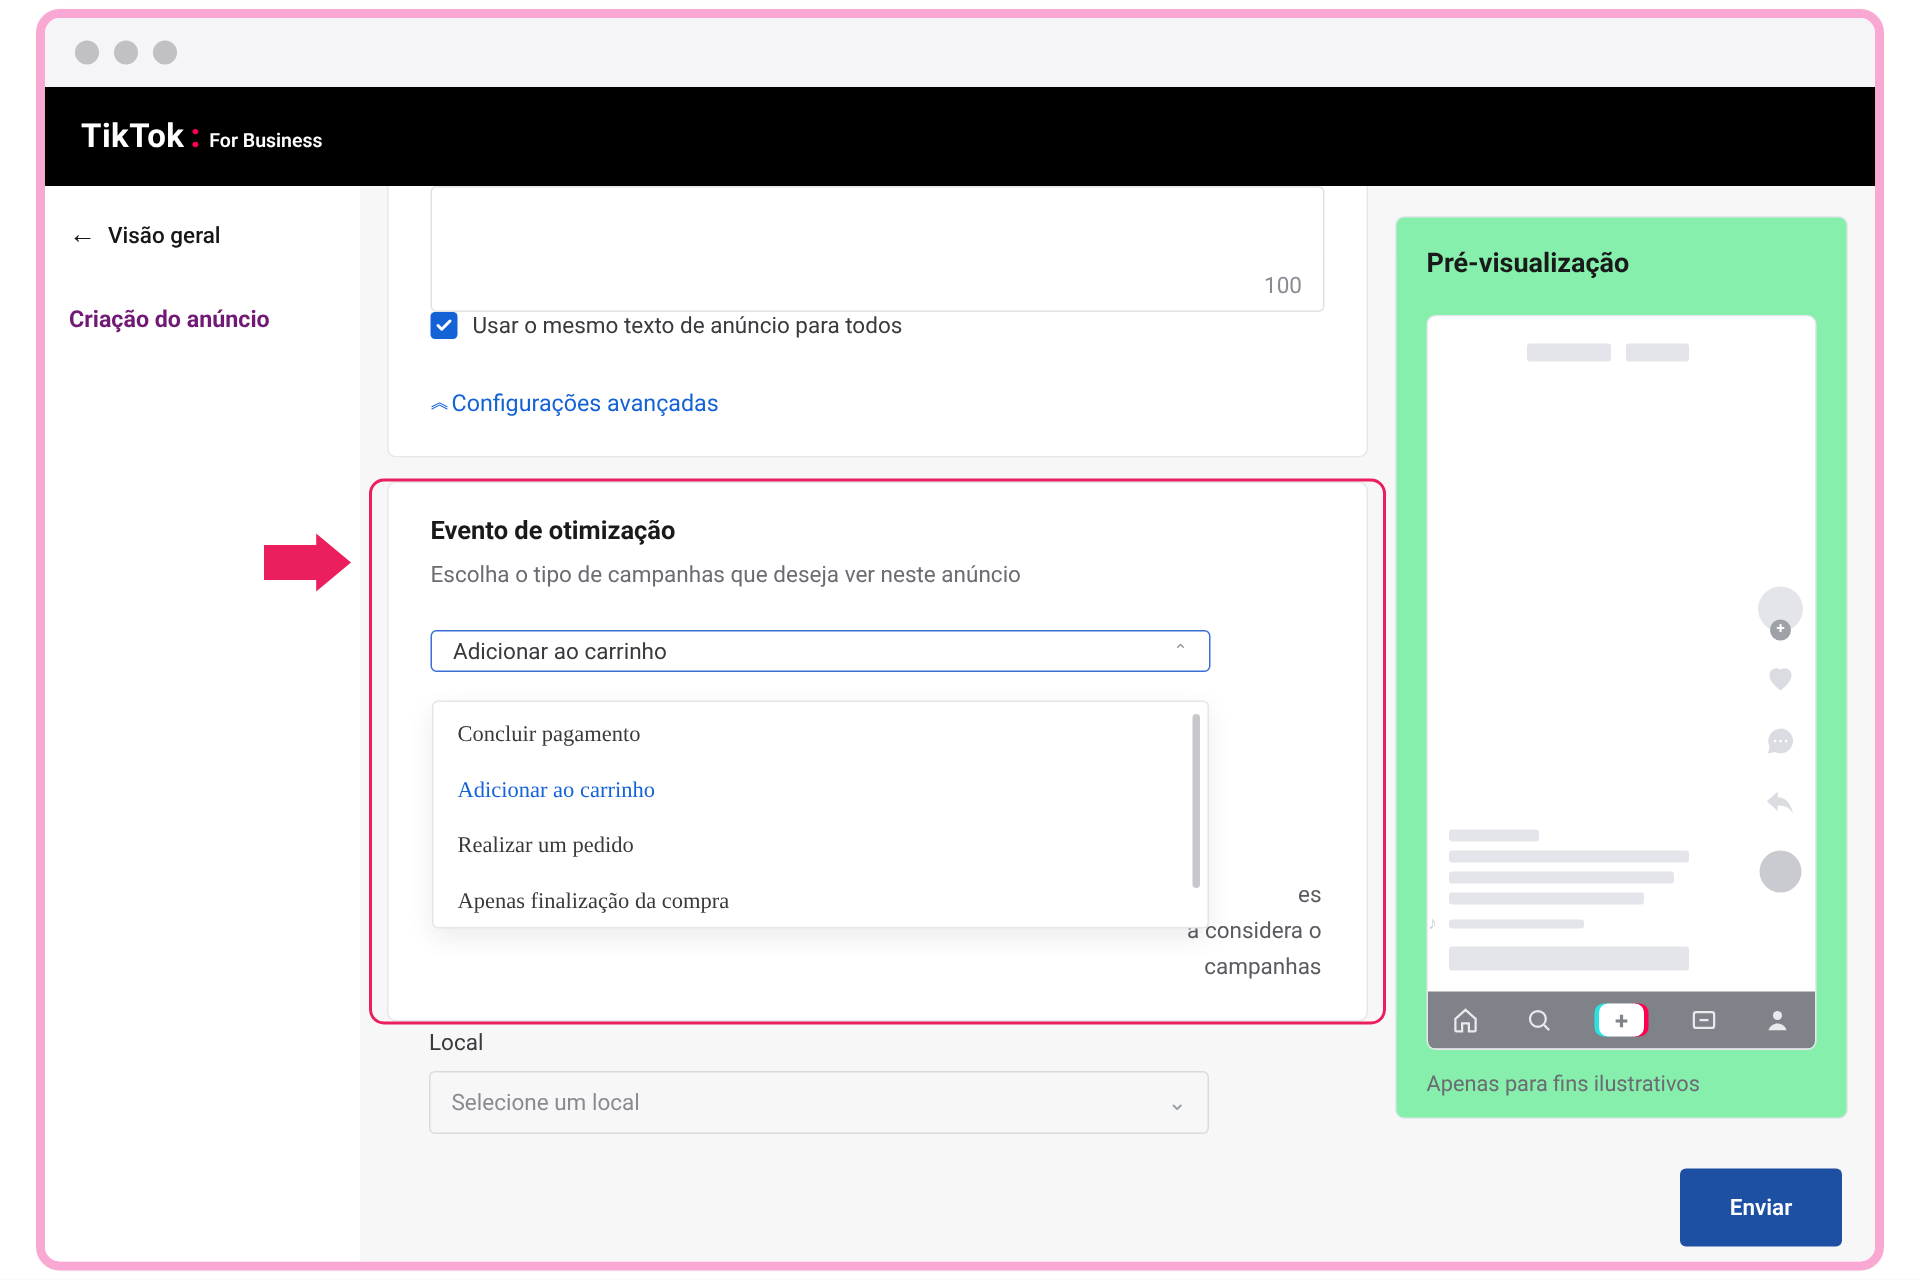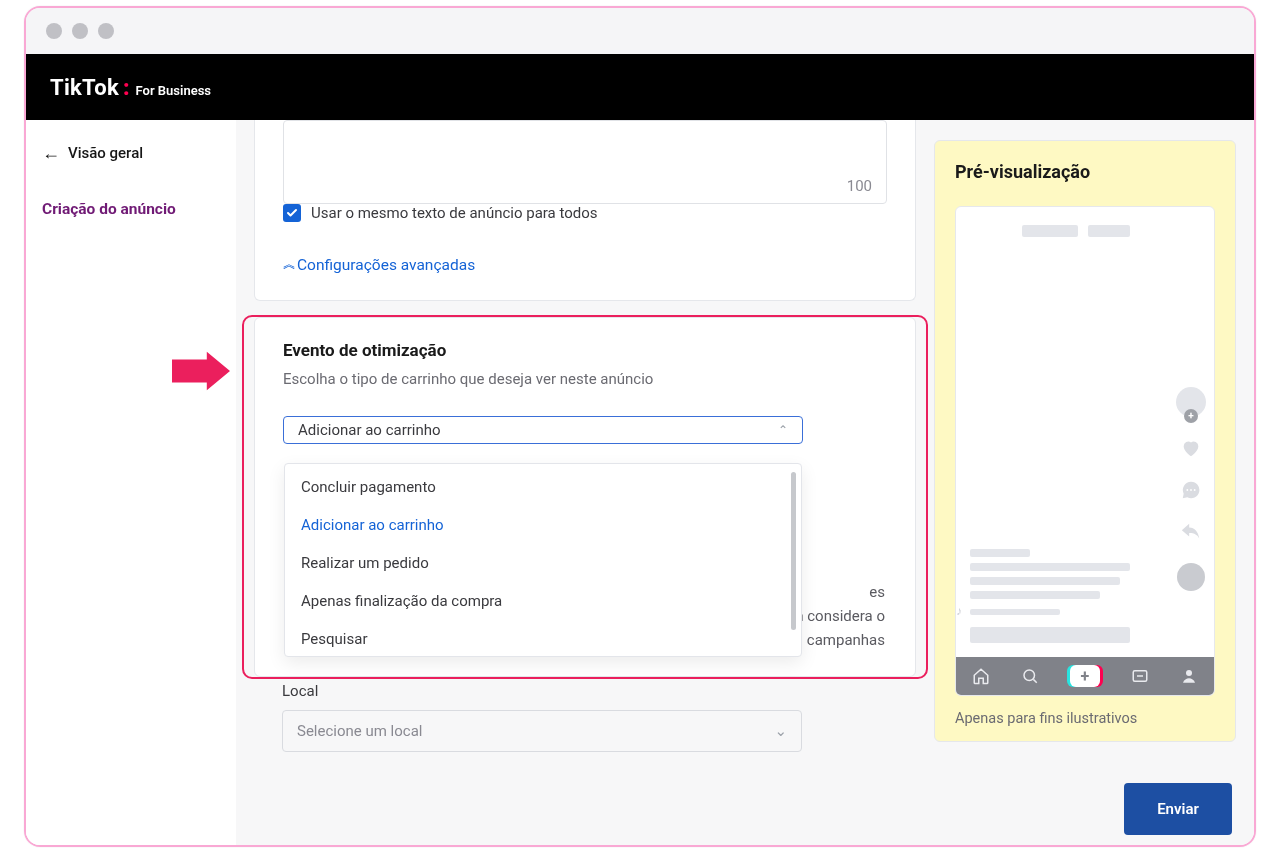--- a/index.html
+++ b/index.html
@@ -9,21 +9,21 @@
     width: 1280px;
     height: 853px;
     overflow: hidden;
     position: relative;
   }
 
   
   .browser-frame {
     position: absolute;
     top: 6px; left: 24px; right: 24px; bottom: 6px;
-    border: 2px solid #f9a8d4;
+    border: 6px solid #f9a8d4;
     border-radius: 16px;
     overflow: hidden;
     background: #fff;
     box-shadow: 0 0 0 1px rgba(0,0,0,0.02);
   }
   .browser-top {
     height: 46px;
     background: #f5f5f7;
     display: flex;
     align-items: center;
@@ -192,21 +192,21 @@
     z-index: 10;
     padding: 4px 0;
     max-width: 520px;
   }
   .dropdown::after{
     
     content:""; position:absolute; right:5px; top:8px; bottom:26px; width:5px;
     background:#c6c8cc; border-radius:3px;
   }
   .dropdown .opt {
-    padding: 10px 16px; font-size: 15px; color:#3a3a3e;
+    padding: 10px 16px; font-size: 15px; color:#3a3a3e;font-family:Liberation Serif, serif;
   }
   .dropdown .opt.selected { color:#1463d6; }
   .dropdown .opt:last-child { padding-bottom: 4px; }
 
   
   .behind-text {
     position:absolute;
     right: 30px;
     font-size:15px;
     color:#5a5a60;
@@ -229,21 +229,21 @@
     padding: 0 14px; color:#8a8a92; font-size:15px;
     max-width: 520px;
   }
 
   
   .preview-panel {
     width: 320px;
     padding: 20px 18px 0 0;
   }
   .preview-card {
-    background:#fef9c3;
+    background:#86efac;
     border:1px solid #e5e7eb;
     border-radius:6px;
     padding: 20px 20px 14px 20px;
   }
   .preview-title { font-size:18px; font-weight:700; color:#1a1a1a;}
   .phone {
     margin-top: 24px;
     border:1px solid #e6e8ec;
     border-radius: 6px;
     height: 490px;
@@ -357,32 +357,31 @@
         <div class="highlight-wrap">
           <div class="arrow-pointer">
             <svg viewBox="0 0 60 40">
                 <path d="M0 8 L36 8 L36 0 L60 20 L36 40 L36 32 L0 32 Z" fill="#eb1f5d"></path>
               </svg>
           </div>
           <div class="highlight-border"></div>
 
           <div class="card card-event">
             <div class="sec-title">Evento de otimização</div>
-            <div class="sec-sub">Escolha o tipo de carrinho que deseja ver neste anúncio</div>
+            <div class="sec-sub">Escolha o tipo de campanhas que deseja ver neste anúncio</div>
 
             <div class="select">
               <span>Adicionar ao carrinho</span>
               <span class="caret">⌃</span>
 
               <div class="dropdown">
                 <div class="opt">Concluir pagamento</div>
                 <div class="opt selected">Adicionar ao carrinho</div>
                 <div class="opt">Realizar um pedido</div>
                 <div class="opt">Apenas finalização da compra</div>
-                <div class="opt">Pesquisar</div>
               </div>
             </div>
 
             <span class="behind-text" style="top:262px;">es</span>
             <span class="behind-text" style="top:286px;">a considera o</span>
             <span class="behind-text" style="top:310px;">campanhas</span>
           </div>
         </div>
 
         <div class="card card-local" style="padding-top:3px; border:none; background:transparent; margin-top:2px;">

